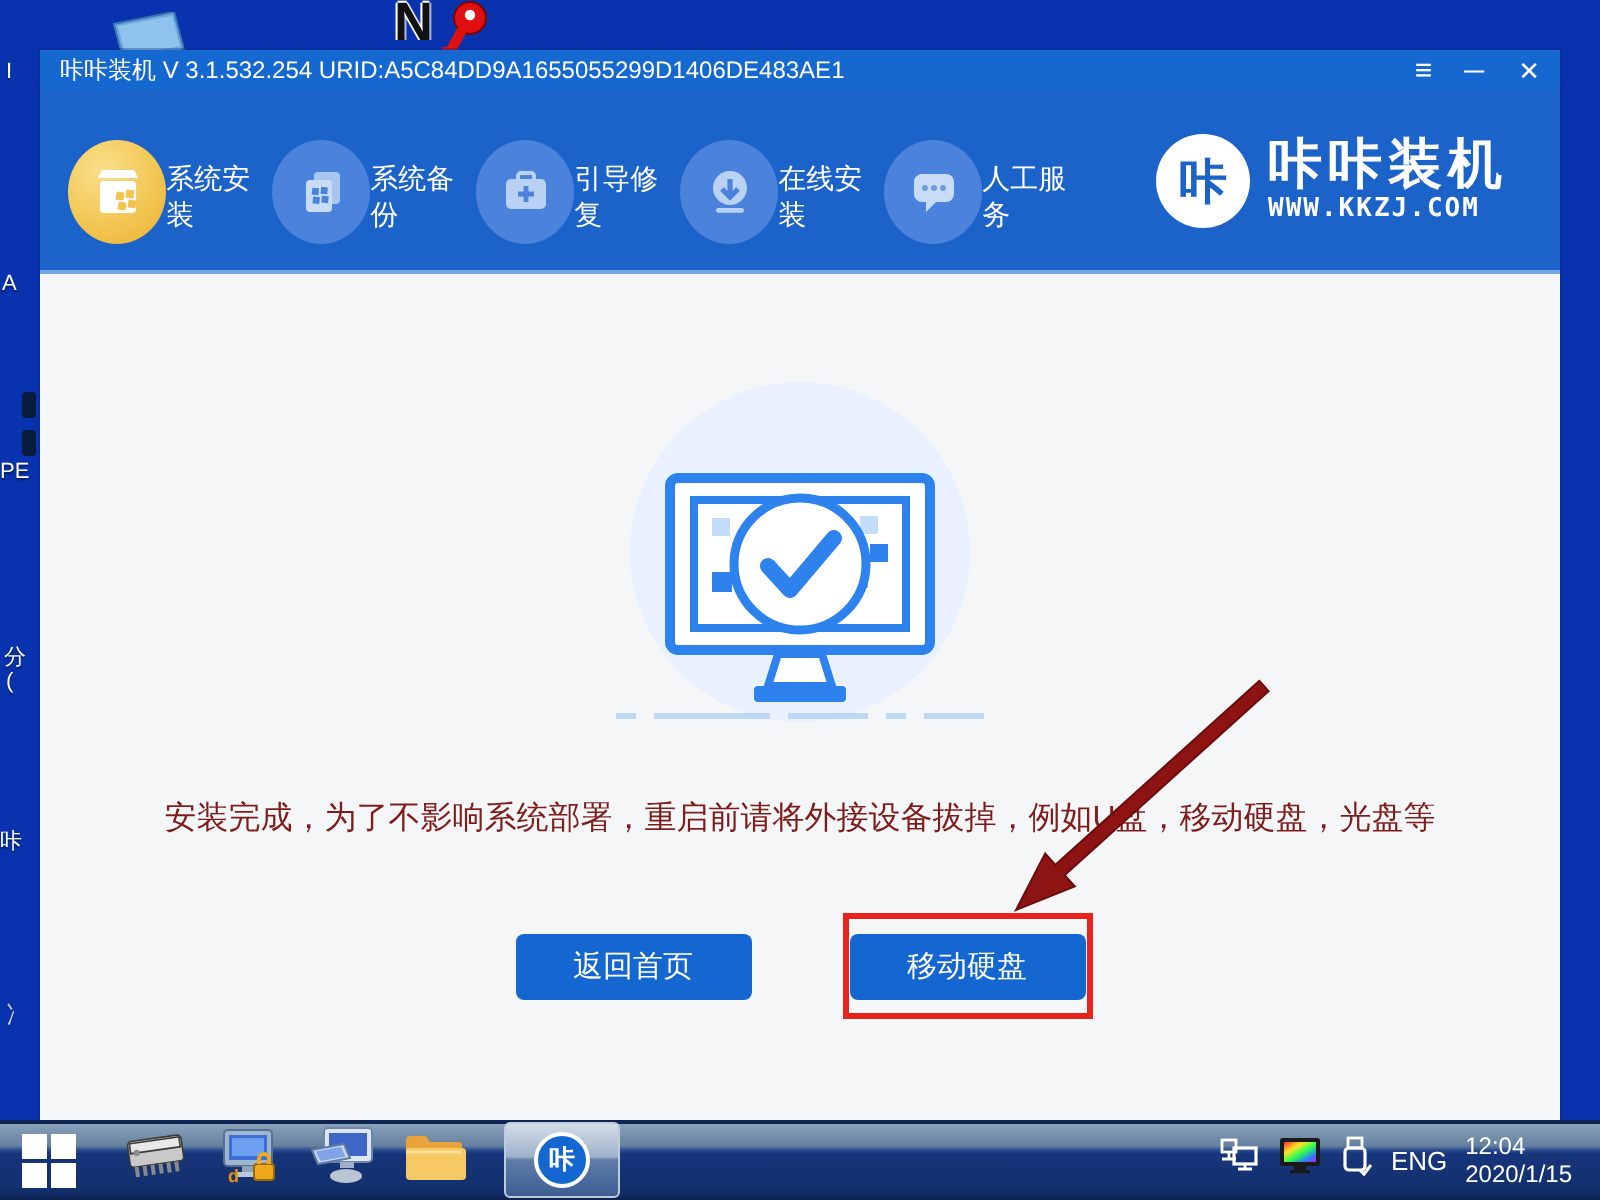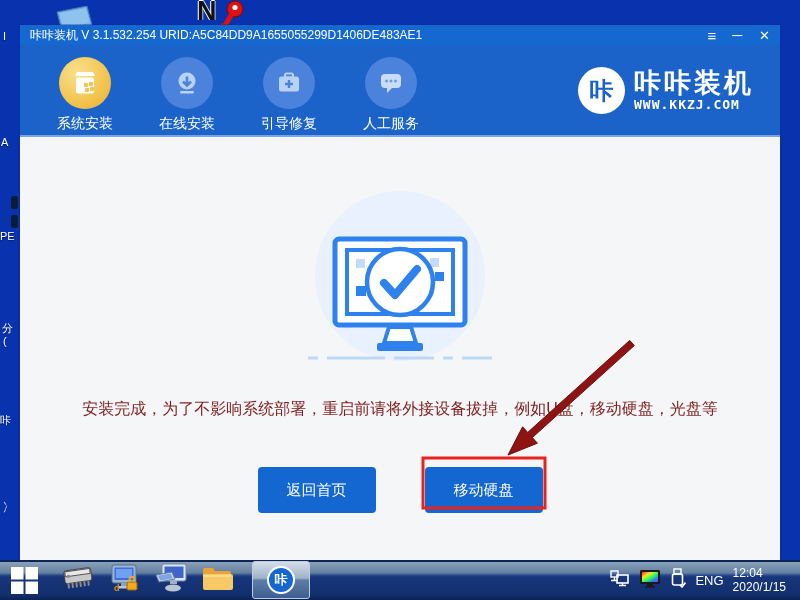--- a/index.html
+++ b/index.html
@@ -26,21 +26,21 @@
   .titlebar .title { flex:1; white-space:nowrap; overflow:hidden; }
   .titlebar .controls { display:flex; align-items:center; gap:17px; font-size:14px; }
   .titlebar .ctrl { cursor:default; line-height:1; color:#fff; }
   .ctrl-menu { font-size:15px; font-weight:bold; letter-spacing:-1px; }
   .ctrl-min  { font-weight:bold; }
   .ctrl-close{ font-size:13px; font-weight:bold; }
 
   
   .nav { position:relative; height:92px; background:#1B63C9; border-bottom:2px solid #79A4E4;
          display:flex; padding-left:14px; }
-  .nav-item { width:102px; display:flex; flex-direction:column; align-items:center; padding-top:12px; }
+  .nav-item { width:102px; display:flex; align-items:center; padding-top:12px; }
   .nav-circle { width:52px; height:52px; border-radius:50%; background:#4A82DC;
                 display:flex; align-items:center; justify-content:center; }
   .nav-item.active .nav-circle { background:radial-gradient(circle at 35% 30%, #F9E08C, #F2C44F 60%, #E9AE33); }
   .nav-label { margin-top:6px; color:#fff; font-size:14px; }
   .nav-glyph svg { display:block; }
 
   .logo { position:absolute; right:26px; top:22px; display:flex; align-items:center; }
   .logo-circle { width:47px; height:47px; border-radius:50%; background:#fff; display:flex;
                  align-items:center; justify-content:center; color:#1B63C9; font-size:24px; font-weight:bold; }
   .logo-text { margin-left:9px; color:#fff; }
@@ -48,21 +48,21 @@
                 font-family:"DejaVu Sans Mono","Liberation Mono",monospace; }
   .logo-url { font-size:13px; font-weight:bold; letter-spacing:1px;
               font-family:"DejaVu Sans Mono","Liberation Mono",monospace; }
 
   
   .content { position:relative; height:422px; background:#F5F6F7; }
   .illustration { position:absolute; left:50%; top:50px; transform:translateX(-50%); }
   .message { position:absolute; top:262px; width:100%; text-align:center;
              color:#7f1d1d; font-size:16px; }
   .btn-row { position:absolute; top:330px; width:100%; display:flex; justify-content:center; gap:49px; }
-  .btn { min-width:118px; height:46px; background:#1466D0; color:#fff; border:none; border-radius:4px;
+  .btn { min-width:118px; height:33px; background:#1466D0; color:#fff; border:none; border-radius:4px;
          font-size:15px; font-family:inherit; padding:0 18px; cursor:pointer; }
 
   
   .overlay { position:absolute; left:0; top:0; width:800px; height:600px; pointer-events:none; z-index:50; }
 
   
   .taskbar { position:absolute; left:0; top:560px; width:800px; height:40px; z-index:40;
      background:linear-gradient(#0e2452 0,#0e2452 2px,#8aa1ba 2px,#64809f 13px,#2a4c8f 15px,
                 #17357a 17px,#122f6d 35px,#0c2250 40px); display:flex; align-items:center; }
   .tb-icons { display:flex; align-items:center; height:100%; }
@@ -135,46 +135,63 @@
             <rect x="17" y="12" width="4" height="4" transform="rotate(8 19 14)"></rect>
             <rect x="13" y="18" width="4" height="4" transform="rotate(8 15 20)"></rect>
             <rect x="18" y="17" width="4" height="4" transform="rotate(8 20 19)"></rect>
           </g>
         </svg>
           </span>
         </div>
       <div class="nav-label">系统安装</div>
     </div>
 
+    <div class="nav-item">
+      <div class="nav-circle">
+          <span class="nav-glyph">
+        <svg width="26" height="26" viewBox="0 0 26 26">
+          <rect x="9" y="3" width="13" height="16" rx="2" fill="#A9C6F0"></rect>
+          <rect x="5" y="7" width="13" height="16" rx="2" fill="#C8DCF7"></rect>
+          <g fill="#4A82DC">
+            <rect x="8" y="11" width="3.4" height="3.4" transform="rotate(6 9.7 12.7)"></rect>
+            <rect x="12.4" y="10.6" width="3.4" height="3.4" transform="rotate(6 14.1 12.3)"></rect>
+            <rect x="8.4" y="15.4" width="3.4" height="3.4" transform="rotate(6 10.1 17.1)"></rect>
+            <rect x="12.8" y="15" width="3.4" height="3.4" transform="rotate(6 14.5 16.7)"></rect>
+          </g>
+        </svg>
+          </span>
+        </div>
+      <div class="nav-label">系统备份</div>
+    </div>
+
+    <div class="nav-item">
+      <div class="nav-circle">
+          <span class="nav-glyph">
+        <svg width="26" height="26" viewBox="0 0 26 26">
+          <rect x="9" y="3.5" width="8" height="4" rx="1.5" fill="none" stroke="#B9D2F4" stroke-width="2"></rect>
+          <rect x="3" y="6.5" width="20" height="15" rx="2.5" fill="#B9D2F4"></rect>
+          <path d="M13,10 L13,18 M9,14 L17,14" stroke="#4A82DC" stroke-width="2.4"></path>
+        </svg>
+          </span>
+        </div>
+      <div class="nav-label">引导修复</div>
+    </div>
 
     <div class="nav-item">
       <div class="nav-circle">
           <span class="nav-glyph">
         <svg width="26" height="26" viewBox="0 0 26 26">
           <circle cx="13" cy="11" r="8.5" fill="#B9D2F4"></circle>
           <path d="M13,6.5 L13,14" stroke="#4A82DC" stroke-width="2.6"></path>
           <path d="M9,11.5 L13,15.5 L17,11.5" fill="none" stroke="#4A82DC" stroke-width="2.6"></path>
           <rect x="6" y="21" width="14" height="2.4" rx="1.2" fill="#B9D2F4"></rect>
         </svg>
           </span>
         </div>
       <div class="nav-label">在线安装</div>
-    </div>
-
-    <div class="nav-item">
-      <div class="nav-circle">
-          <span class="nav-glyph">
-        <svg width="26" height="26" viewBox="0 0 26 26">
-          <rect x="9" y="3.5" width="8" height="4" rx="1.5" fill="none" stroke="#B9D2F4" stroke-width="2"></rect>
-          <rect x="3" y="6.5" width="20" height="15" rx="2.5" fill="#B9D2F4"></rect>
-          <path d="M13,10 L13,18 M9,14 L17,14" stroke="#4A82DC" stroke-width="2.4"></path>
-        </svg>
-          </span>
-        </div>
-      <div class="nav-label">引导修复</div>
     </div>
 
     <div class="nav-item">
       <div class="nav-circle">
           <span class="nav-glyph">
         <svg width="26" height="26" viewBox="0 0 26 26">
           <rect x="3" y="4" width="20" height="14" rx="4" fill="#C8DCF7"></rect>
           <path d="M9,18 L9,23 L14,18 Z" fill="#C8DCF7"></path>
           <circle cx="8.5" cy="11" r="1.5" fill="#6D9BE4"></circle>
           <circle cx="13" cy="11" r="1.5" fill="#6D9BE4"></circle>

